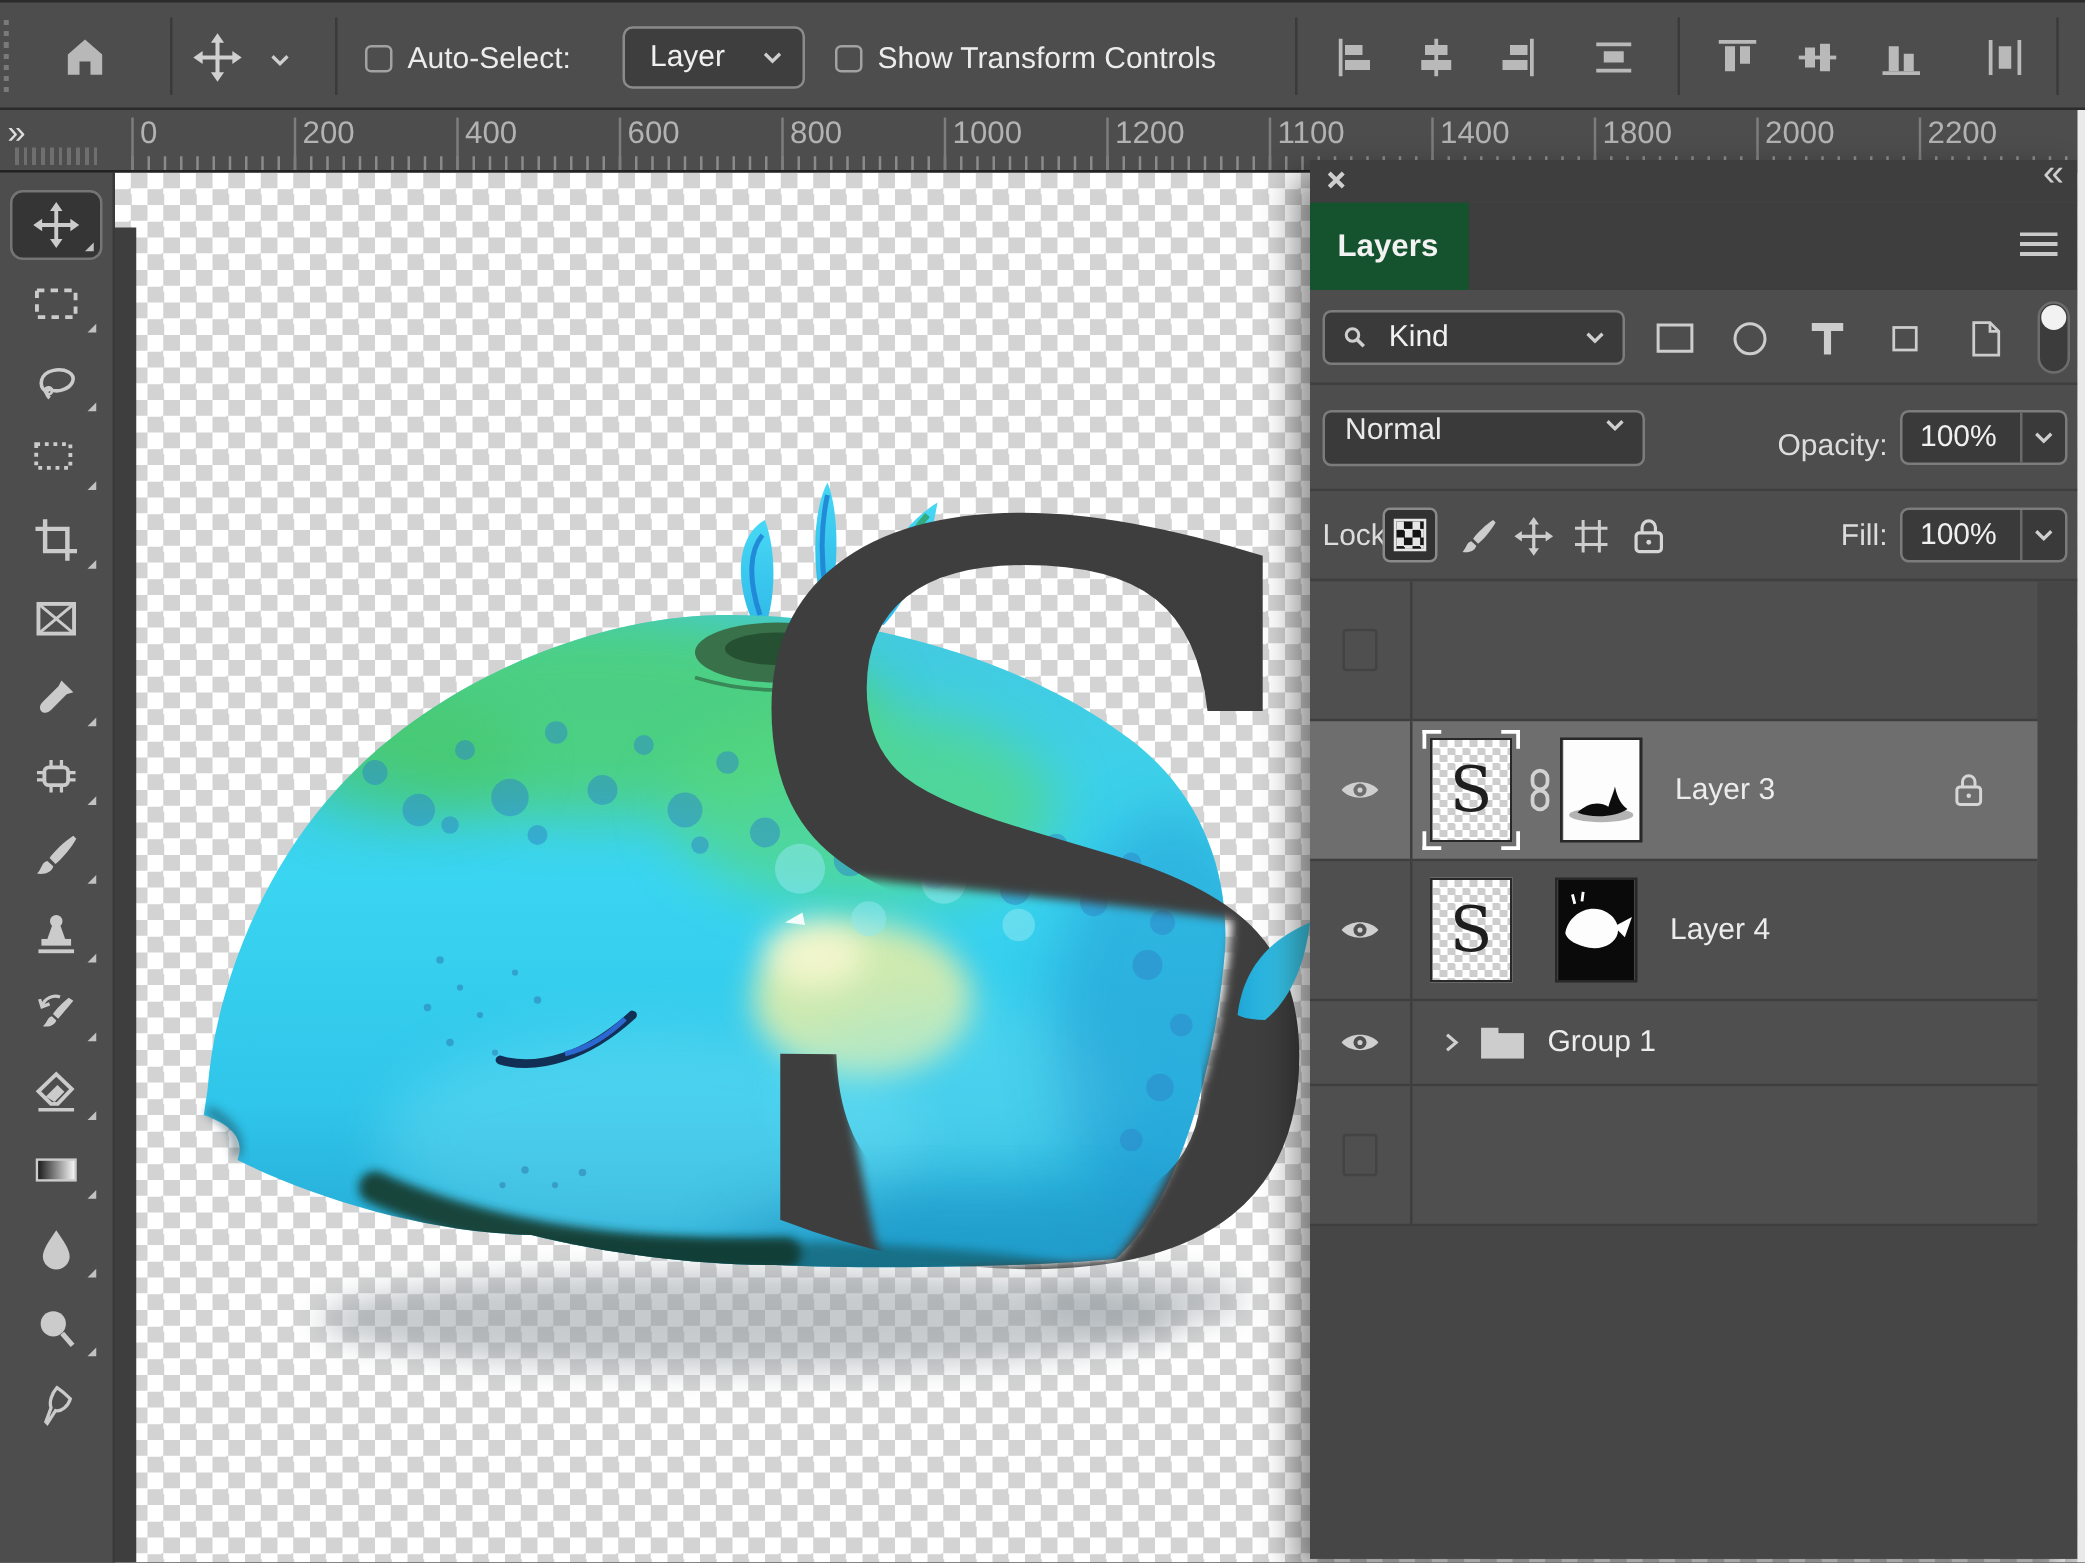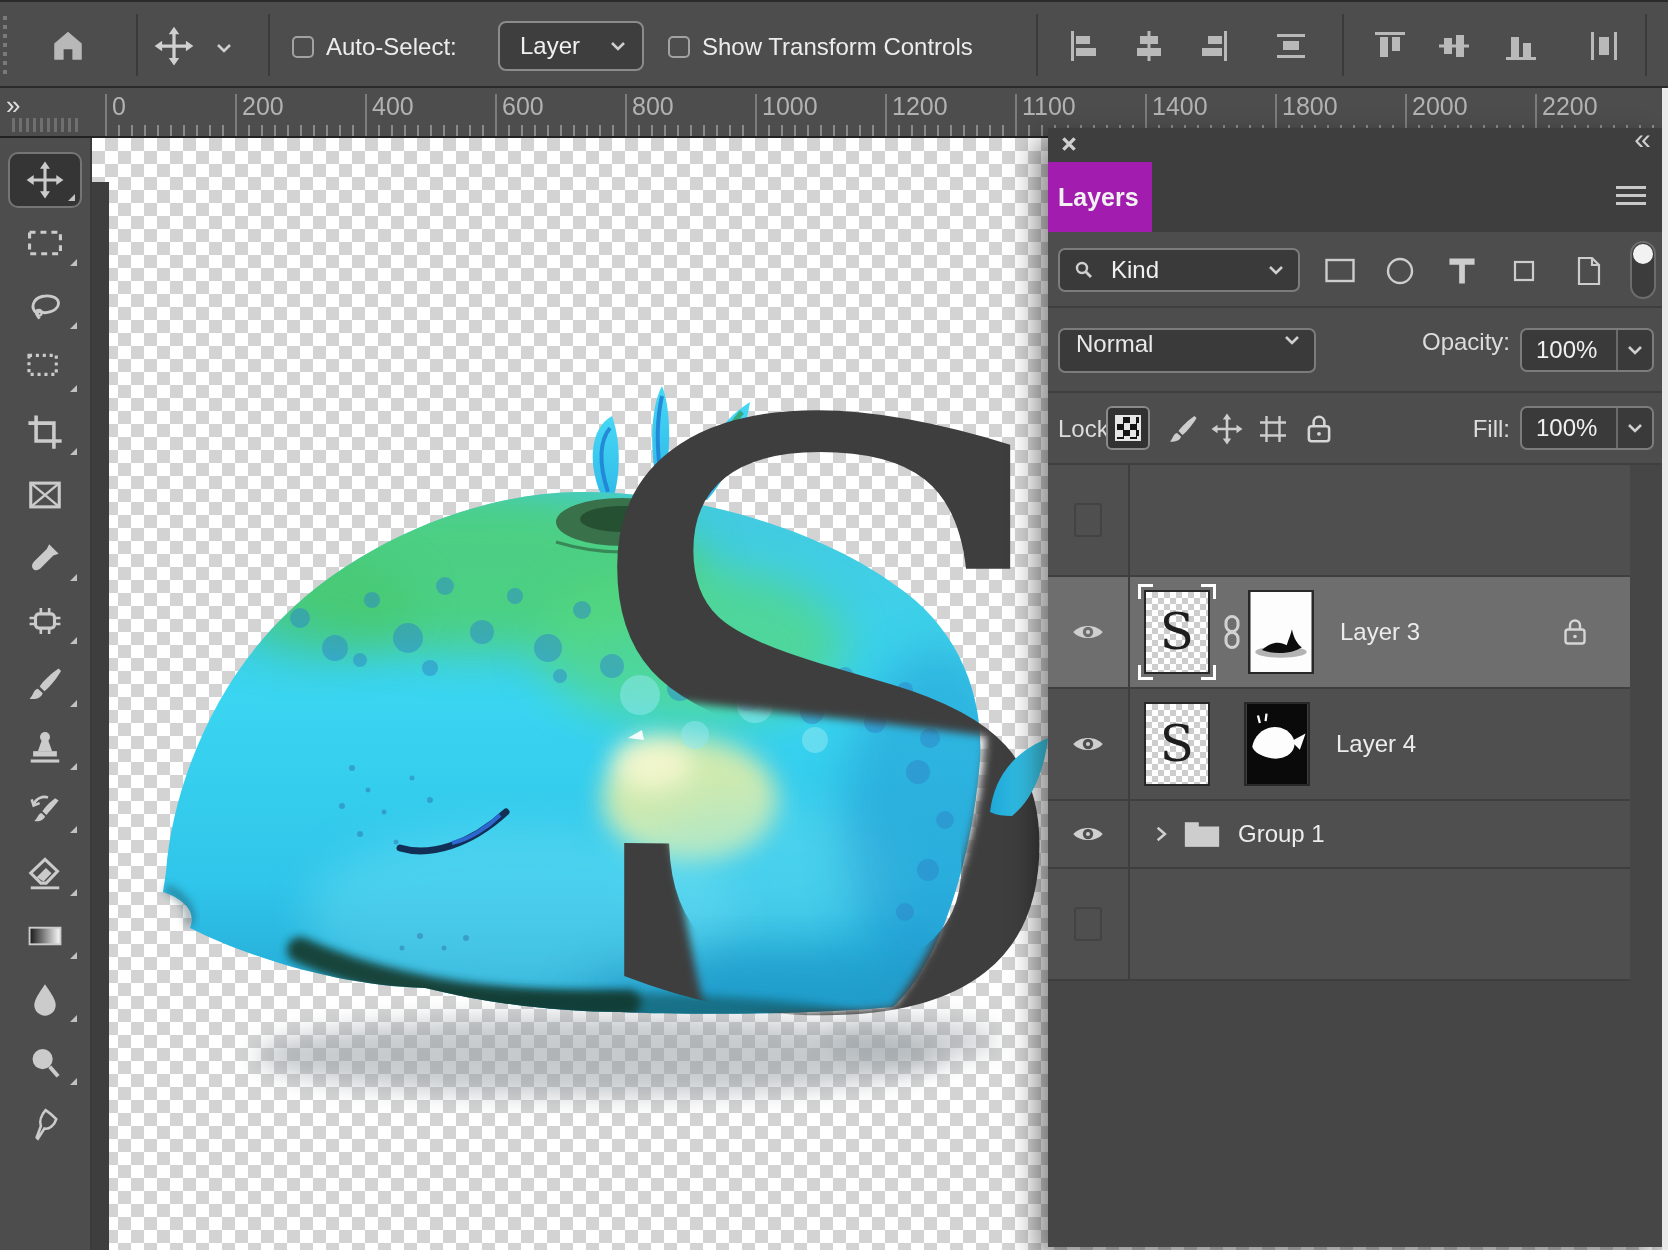--- a/index.html
+++ b/index.html
@@ -57,22 +57,22 @@
   #artwork { position:absolute; inset:0; width:100%; height:100%; }
   
   #layers-panel { position:absolute; left:1048px; top:128px; width:614px; height:1119px;
     background:#4d4d4d; z-index:50; box-shadow:-12px 12px 26px rgba(0,0,0,.45);
     display:flex; flex-direction:column; }
   #panel-topbar { height:34px; background:#3e3e3e; position:relative; flex:none; }
   #panel-close { position:absolute; left:12px; top:7px; }
   #panel-collapse { position:absolute; right:14px; top:-6px; font-size:30px; color:#cfcfcf;
     letter-spacing:-3px; cursor:pointer; }
   #tab-row { height:70px; background:#3e3e3e; position:relative; flex:none; }
-  #tab-layers { position:absolute; left:0; top:0; width:104px; height:70px; background:#a21caf;
-    display:flex; align-items:center; padding-left:10px; font-size:25px; font-weight:700;
+  #tab-layers { position:absolute; left:0; top:0; width:127px; height:70px; background:#14532d;
+    display:flex; align-items:center; padding-left:22px; font-size:25px; font-weight:700;
     color:#f2f2f2; cursor:pointer; }
   #panel-menu { position:absolute; right:16px; top:24px; width:30px; height:22px; cursor:pointer;
     background:repeating-linear-gradient(180deg,#c9c9c9 0 3px,transparent 3px 8px); }
   .panel-row { position:relative; border-bottom:2px solid #3f3f3f; flex:none; background:#4d4d4d; }
   #filter-row { height:76px; }
   #kind-combo { position:absolute; left:10px; top:16px; width:242px; height:44px;
     background:#3a3a3a; border:2px solid #7c7c7c; border-radius:7px;
     display:flex; align-items:center; padding:0 12px 0 14px; cursor:pointer; }
   #kind-combo .kc-label { font-size:24px; color:#f0f0f0; margin-left:17px; flex:1; }
   .filter-btn { position:absolute; top:20px; width:40px; height:38px; }
@@ -80,21 +80,21 @@
   #filter-pill { position:absolute; right:6px; top:9px; width:26px; height:58px;
     border-radius:14px; background:#3c3c3c; border:2px solid #6d6d6d; cursor:pointer; }
   #filter-pill .ball { position:absolute; left:1px; top:1px; width:20px; height:20px;
     border-radius:50%; background:#f2f2f2; }
   #blend-row { height:85px; }
   #blend-combo { position:absolute; left:10px; top:20px; width:258px; height:45px;
     background:#3a3a3a; border:2px solid #7c7c7c; border-radius:7px;
     display:flex; align-items:flex-start; justify-content:space-between;
     padding:0 12px 0 16px; font-size:24px; cursor:pointer; }
   .row-label { font-size:24px; color:#dcdcdc; }
-  #opacity-label { position:absolute; right:152px; top:20px; }
+  #opacity-label { position:absolute; right:152px; top:35px; }
   #fill-label { position:absolute; right:152px; top:22px; }
   .val-box { position:absolute; right:8px; width:134px; height:44px; background:#3a3a3a;
     border:2px solid #7c7c7c; border-radius:7px; display:flex; align-items:center; cursor:pointer; }
   .val-box .val { flex:1; padding-left:14px; font-size:24px; color:#f0f0f0; }
   .val-box .vb-sep { width:2px; height:100%; background:#6a6a6a; }
   .val-box .vb-chev { width:34px; display:flex; justify-content:center; }
   #lock-row { height:72px; }
   #lock-label { position:absolute; left:10px; top:22px; }
   #lock-checker { position:absolute; left:58px; top:13px; width:44px; height:44px;
     background:#323232; border:2px solid #8a8a8a; border-radius:6px; cursor:pointer;

